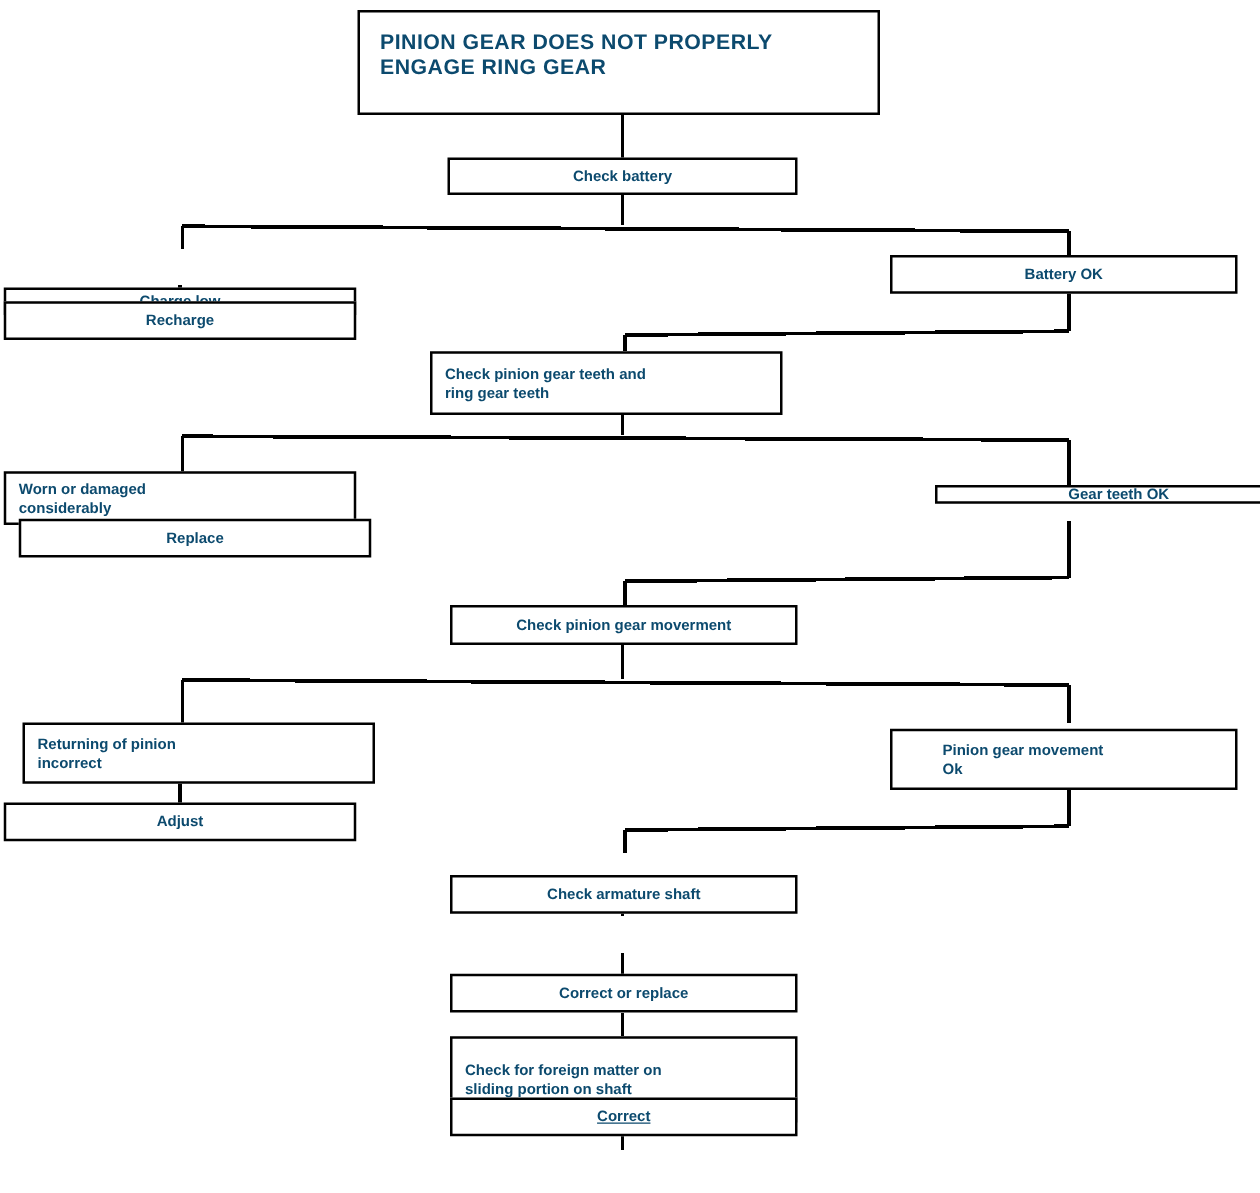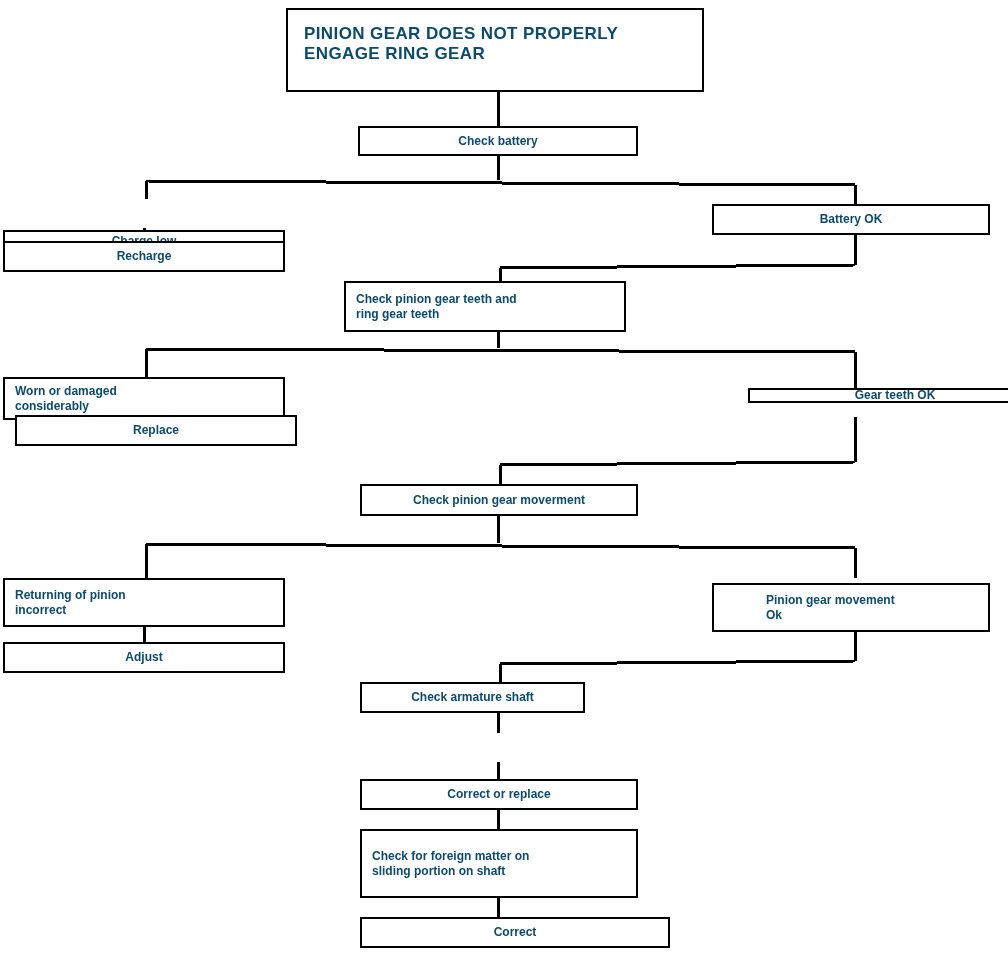--- a/index.html
+++ b/index.html
@@ -150,45 +150,45 @@
   </div>
 
   <div class="node center sz-normal" style="left:748px; top:388px; width:278px; height:15px;padding-left:16px;">
     <span class="node-label">Gear teeth OK</span>
   </div>
 
   <div class="node center sz-normal" style="left:360px; top:484px; width:278px; height:32px;">
     <span class="node-label">Check pinion gear moverment</span>
   </div>
 
-  <div class="node leftalign sz-normal" style="left:3px; top:578px; width:282px; height:49px;">
+  <div class="node leftalign sz-normal" style="left:18px; top:578px; width:282px; height:49px;">
     <span class="node-label">Returning of pinion
 incorrect</span>
   </div>
 
   <div class="node center sz-normal" style="left:3px; top:642px; width:282px; height:31px;">
     <span class="node-label">Adjust</span>
   </div>
 
-  <div class="node leftalign sz-normal" style="left:712px; top:583px; width:278px; height:49px; padding-left:52px;">
+  <div class="node leftalign sz-normal" style="left:712px; top:583px; width:278px; height:49px; padding-left:40px;">
     <span class="node-label">Pinion gear movement
 Ok</span>
   </div>
 
-  <div class="node center sz-normal" style="left:360px; top:682px; width:225px; height:31px;">
+  <div class="node center sz-normal" style="left:360px; top:700px; width:278px; height:31px;">
     <span class="node-label">Check armature shaft</span>
   </div>
 
 
   <div class="node center sz-normal" style="left:360px; top:779px; width:278px; height:31px;">
     <span class="node-label">Correct or replace</span>
   </div>
 
   <div class="node leftalign sz-normal" style="left:360px; top:829px; width:278px; height:69px;">
     <span class="node-label">Check for foreign matter on
 sliding portion on shaft</span>
   </div>
 
-  <div class="node center sz-normal" style="left:360px; top:917px; width:310px; height:31px;">
+  <div class="node center sz-normal" style="left:360px; top:878px; width:278px; height:31px;text-decoration:underline;">
     <span class="node-label">Correct</span>
   </div>
 
 </div>
 
 </body></html>

